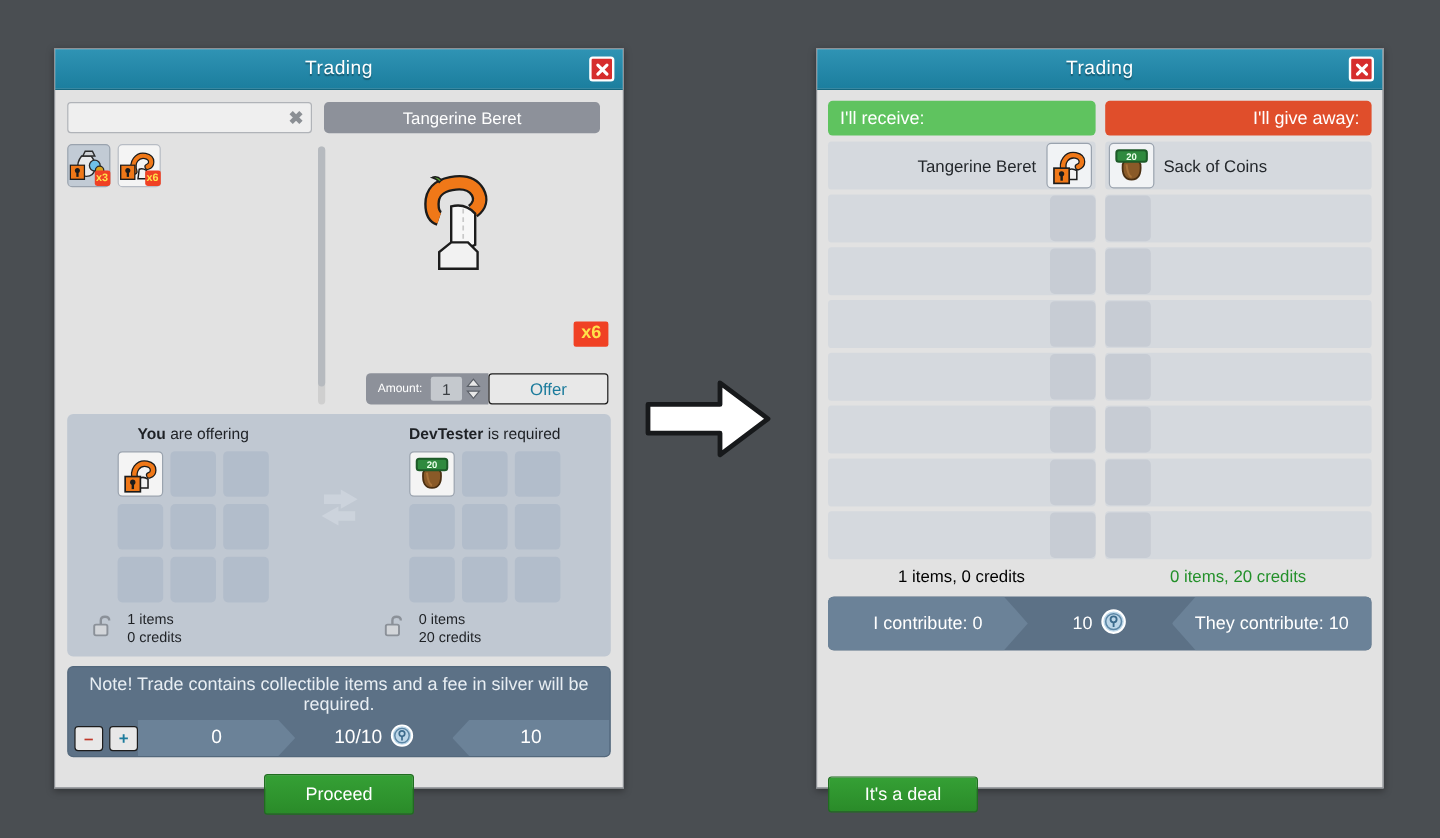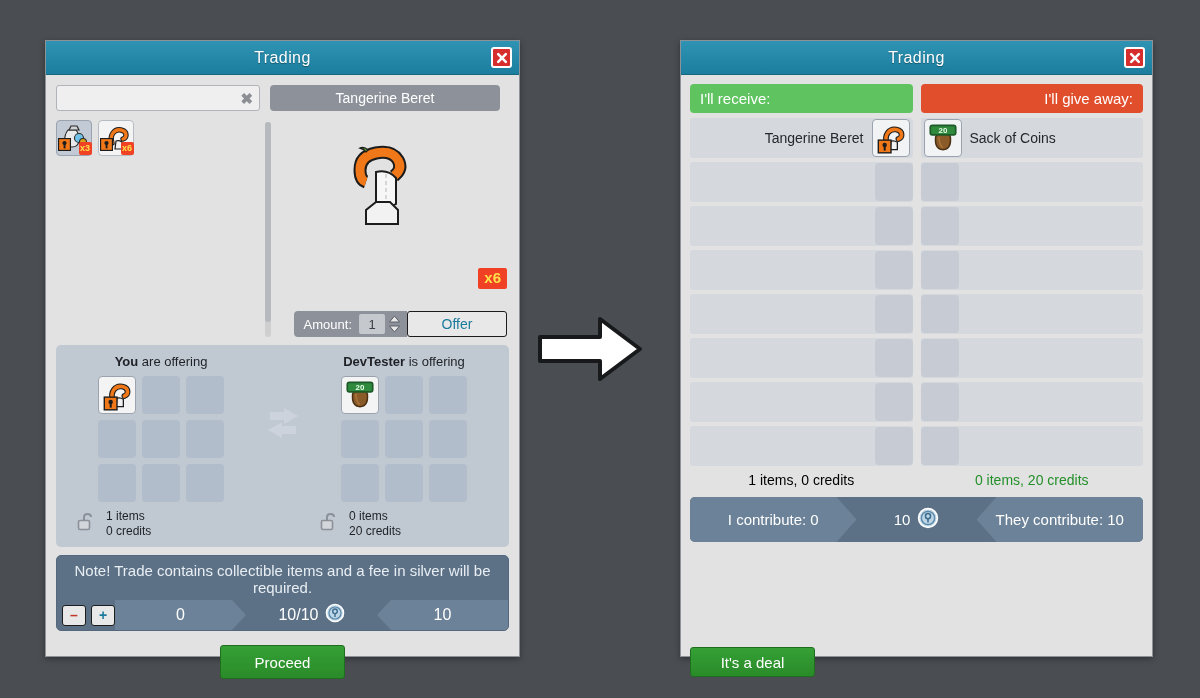--- a/index.html
+++ b/index.html
@@ -92,21 +92,21 @@
   }
   .amount-row{
     position:absolute;right:2px;bottom:0px;
     display:flex;align-items:stretch;
   }
   .amount-wrap{
     background:#8d919a;border-radius:4px 0 0 4px;
     display:flex;align-items:center;padding:0 6px 0 10px;height:26px;
     box-sizing:border-box;
   }
-  .amount-label{color:#ffffff;font-size:13px;margin-right:7px;}
+  .amount-label{color:#ffffff;font-size:10px;margin-right:7px;}
   .amount-field{
     background:#c5c9ce;width:26px;height:20px;border-radius:2px;
     display:flex;align-items:center;justify-content:center;
     color:#3b3f44;font-size:13px;
   }
   .spinner{display:flex;flex-direction:column;margin-left:3px;cursor:pointer;}
   .offer-btn{
     width:100px;height:26px;border:1px solid #1c1c1c;border-radius:3px;
     background:#e8e8e8;color:#1c7b9c;font-size:14px;
     display:flex;align-items:center;justify-content:center;
@@ -377,21 +377,21 @@
 
       <div class="swap-col">
         <svg width="50" height="34" viewBox="0 0 50 34">
           <path d="M26 2 L40 10 L26 18 L26 14 L12 14 L12 6 L26 6 Z" fill="#ccd3dc"></path>
           <path d="M24 16 L10 24 L24 32 L24 28 L38 28 L38 20 L24 20 Z" fill="#ccd3dc"></path>
         </svg>
       </div>
 
       <div class="offer-side">
         <div class="offer-head">
-          <b>DevTester</b><span> is offering</span>
+          <b>DevTester</b><span> is required</span>
         </div>
         <div class="slot-grid">
           <div class="slot filled">
             <svg width="36" height="36" viewBox="0 0 34 34">
               <path d="M10 16 q-1 12 7 12 q8 0 7 -12 q-2 -5 -7 -5 q-5 0 -7 5 z" fill="#8a5a28" stroke="#4a2f12" stroke-width="1.4"></path>
               <path d="M13 16 q1 9 4 10" fill="none" stroke="#a87238" stroke-width="1.6"></path>
               <rect x="5" y="5" width="24" height="9" rx="2" fill="#2f8a3e" stroke="#1d5a28" stroke-width="1.6"></rect>
               <text x="17" y="12.3" font-family="Liberation Sans, sans-serif" font-size="7.5" font-weight="bold" fill="#eaffea" text-anchor="middle">20</text>
             </svg>
           </div>

